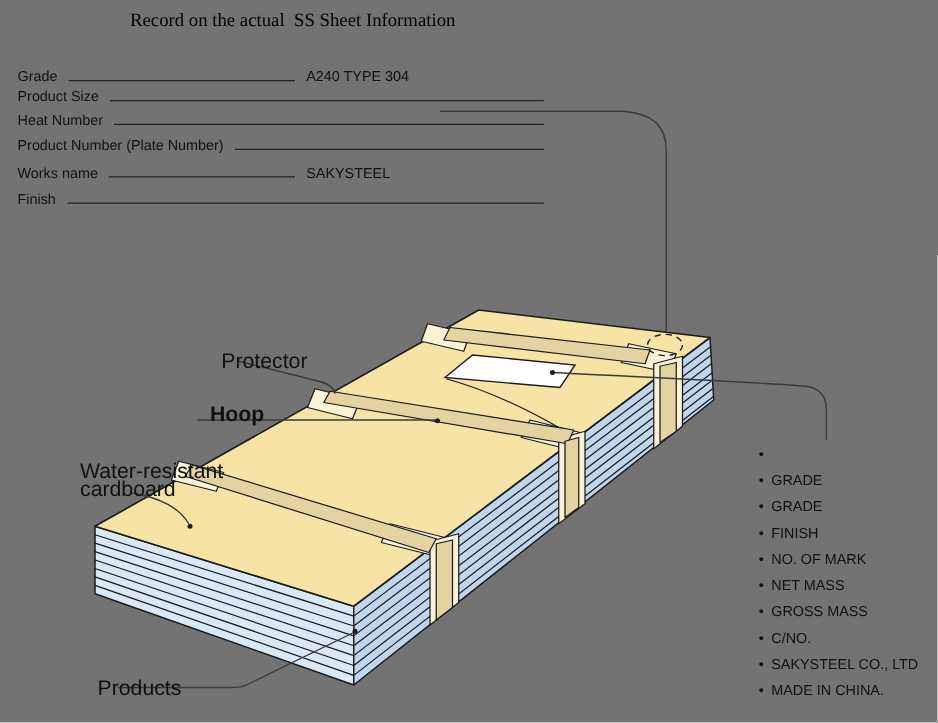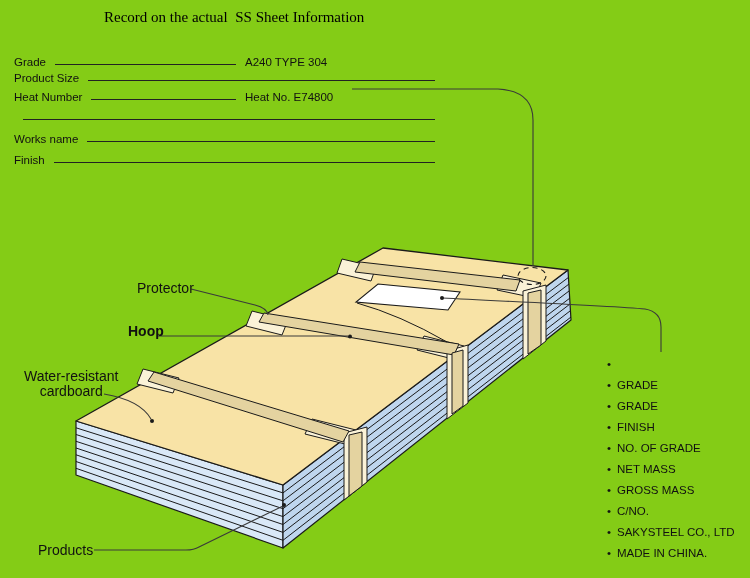--- a/index.html
+++ b/index.html
@@ -1,36 +1,36 @@
 <!DOCTYPE html>
 <html><head>
 <meta charset="utf-8">
 <style>
   html,body{margin:0;padding:0;background:#fff;}
-  #page{position:relative;width:750px;height:578px;background:#84cc16;overflow:hidden;
+  #page{position:relative;width:750px;height:578px;background:#737373;overflow:hidden;
         font-family:"Liberation Sans","DejaVu Sans",sans-serif;color:#111;}
   #drawing{position:absolute;left:0;top:0;}
   .title{position:absolute;left:104px;top:9px;font-family:"Liberation Serif","DejaVu Serif",serif;
          font-size:15px;white-space:pre;color:#000;}
   
   #fields{position:absolute;left:14px;top:0;width:430px;}
   .frow{position:absolute;left:0;width:430px;height:14px;display:flex;align-items:flex-start;
         font-size:11.5px;line-height:14px;}
   .flabel{white-space:nowrap;}
   .fline{flex:1;height:9px;border-bottom:1.2px solid #222;margin:0 9px;}
   .fval{width:199px;white-space:nowrap;}
   
   #shiplist{position:absolute;left:607px;top:357px;}
   .sitem{height:21px;display:flex;font-size:11.5px;line-height:14px;white-space:nowrap;}
   .sbullet{width:10px;}
   
-  .dlabel{position:absolute;font-size:14px;line-height:15px;white-space:pre-line;}
+  .dlabel{position:absolute;font-size:17px;line-height:15px;white-space:pre-line;margin-left:40px;}
   #lbl-protector{left:137px;top:281px;}
   #lbl-hoop{left:128px;top:324px;font-weight:bold;}
-  #lbl-cardboard{left:24px;top:369px;text-align:center;}
+  #lbl-cardboard{left:24px;top:369px;}
   #lbl-products{left:38px;top:543px;}
 </style>
 </head>
 <body>
 
 <div id="page">
 
   <svg id="drawing" width="750" height="578" viewBox="0 0 750 578">
 
     <g stroke="#1A1A1A" stroke-width="1.2" stroke-linejoin="round">
@@ -111,28 +111,29 @@
       <span class="fline"></span>
       <span class="fval">A240 TYPE 304</span>
     </div>
     <div class="frow" style="top:71px">
       <span class="flabel">Product Size</span>
       <span class="fline"></span>
     </div>
     <div class="frow" style="top:90px">
       <span class="flabel">Heat Number</span>
       <span class="fline"></span>
-      <span class="fval">Heat No. E74800</span>
     </div>
     <div class="frow" style="top:110px">
+      <span class="flabel">Product Number (Plate Number)</span>
       <span class="fline"></span>
     </div>
     <div class="frow" style="top:132px">
       <span class="flabel">Works name</span>
       <span class="fline"></span>
+      <span class="fval">SAKYSTEEL</span>
     </div>
     <div class="frow" style="top:153px">
       <span class="flabel">Finish</span>
       <span class="fline"></span>
     </div>
   </div>
 
   <div class="dlabel" id="lbl-protector">Protector</div>
   <div class="dlabel" id="lbl-hoop">Hoop</div>
   <div class="dlabel" id="lbl-cardboard">Water-resistant
@@ -150,21 +151,21 @@
     <div class="sitem">
       <span class="sbullet">•</span>
       <span>GRADE</span>
     </div>
     <div class="sitem">
       <span class="sbullet">•</span>
       <span>FINISH</span>
     </div>
     <div class="sitem">
       <span class="sbullet">•</span>
-      <span>NO. OF GRADE</span>
+      <span>NO. OF MARK</span>
     </div>
     <div class="sitem">
       <span class="sbullet">•</span>
       <span>NET MASS</span>
     </div>
     <div class="sitem">
       <span class="sbullet">•</span>
       <span>GROSS MASS</span>
     </div>
     <div class="sitem">

